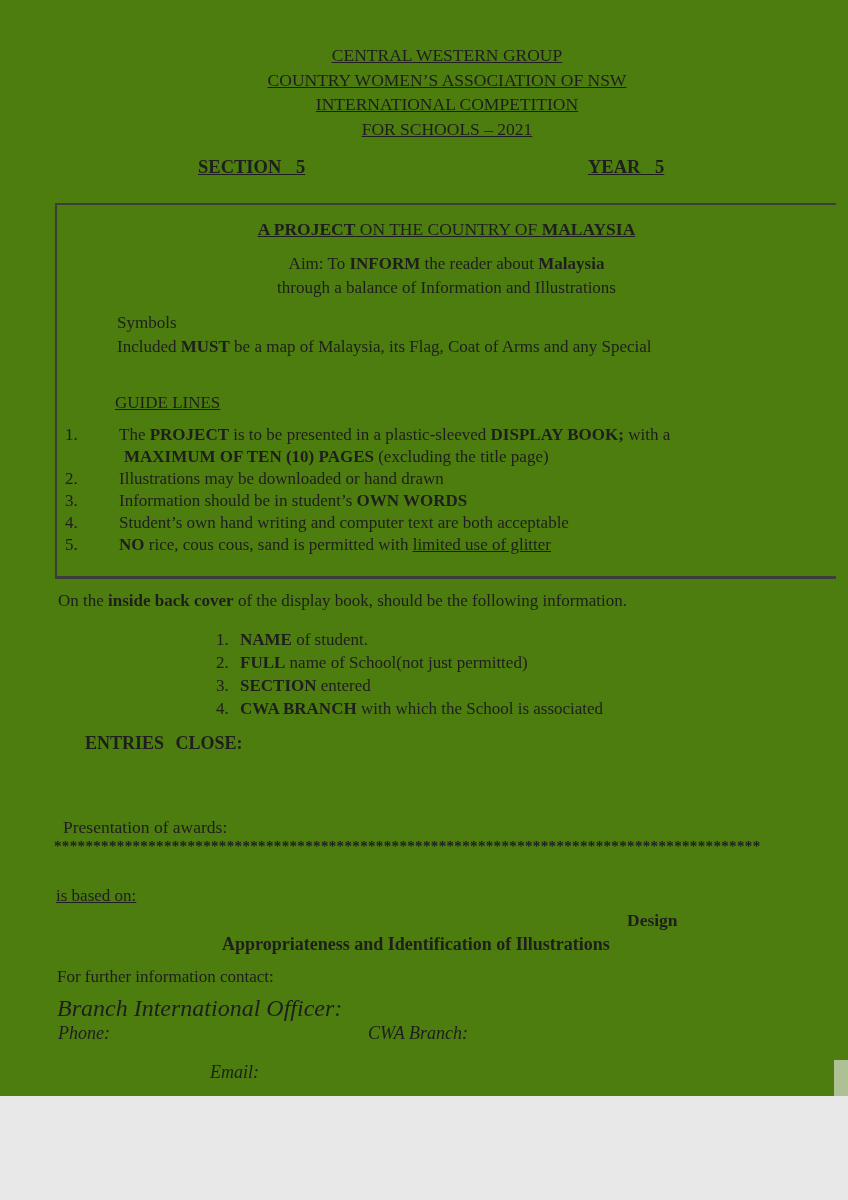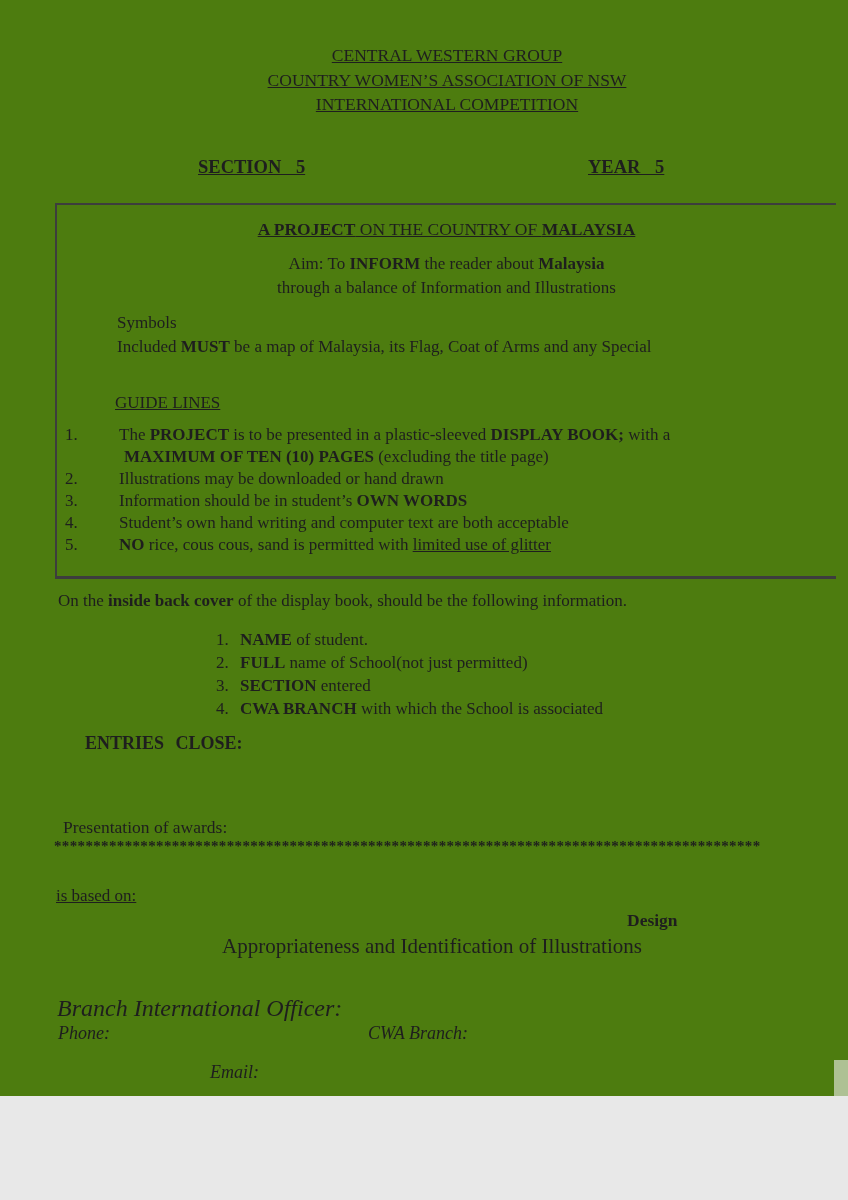--- a/index.html
+++ b/index.html
@@ -39,37 +39,38 @@
   .infolist{left:216px;top:628px;line-height:23.1px;}
   .irow{display:flex;}
   .inum{width:24px;flex:0 0 24px;}
   .entries{left:85px;top:733px;font-weight:700;font-size:18px;word-spacing:7px;}
   .awards{left:63px;top:817px;font-size:17.5px;}
   .stars{left:54px;top:838px;width:780px;font-size:15px;letter-spacing:0.35px;white-space:nowrap;overflow:hidden;font-weight:700;}
   .judge-head{left:48px;width:800px;top:862px;text-align:center;font-size:17.5px;}
   .basedon{left:56px;top:886px;}
   .crit1{left:212px;top:910px;font-weight:700;font-size:17.5px;}
   .crit1r{left:627px;top:910px;font-weight:700;font-size:17.5px;}
-  .crit2{left:222px;top:934px;font-weight:400;font-size:21px;}
+  .crit2{left:222px;top:934px;font-weight:700;font-size:18px;}
   .c-intro{left:57px;top:967px;}
   .c-officer{left:57px;top:995px;font-style:italic;font-size:24px;}
   .c-phone{left:58px;top:1023px;font-style:italic;font-size:18px;}
   .c-cwa{left:368px;top:1023px;font-style:italic;font-size:18px;text-align:center;}
   .c-email{left:210px;top:1062px;font-style:italic;font-size:18px;}
   .scan-edge{right:0;top:1060px;width:14px;height:140px;background:#f0f0ed;opacity:.6;}
 </style>
 </head>
 <body>
 
 <div class="page">
 
   <div class="abs header">
     <div class="hline"><span class="u">CENTRAL WESTERN GROUP</span></div>
     <div class="hline"><span class="u">COUNTRY WOMEN’S ASSOCIATION OF NSW</span></div>
     <div class="hline"><span class="u">INTERNATIONAL COMPETITION</span></div>
+    <div class="hline"><span class="u">FOR SCHOOLS – 2021</span></div>
   </div>
 
   <div class="abs section-label" style="left:198px;top:157px;">SECTION 5</div>
   <div class="abs section-label" style="left:588px;top:157px;">YEAR 5</div>
 
   <div class="abs rules-box">
 
     <div class="abs box-title">
       <span class="u">
         <span class="b">A PROJECT</span><span> ON THE COUNTRY OF </span><span class="b">MALAYSIA</span>
@@ -144,20 +145,21 @@
   <div class="abs awards">Presentation of awards:</div>
 
   <div class="abs stars">******************************************************************************************</div>
 
 
   <div class="abs basedon"><span class="u">is based on:</span></div>
 
   <div class="abs crit1r">Design</div>
   <div class="abs crit2">Appropriateness and Identification of Illustrations</div>
 
+  <div class="abs c-intro">For further information contact:</div>
   <div class="abs c-officer">Branch International Officer:</div>
   <div class="abs c-phone">Phone:</div>
   <div class="abs c-cwa">CWA Branch:</div>
   <div class="abs c-email">Email:</div>
 
   <div class="abs scan-edge"></div>
 
 </div>
 
 </body></html>

